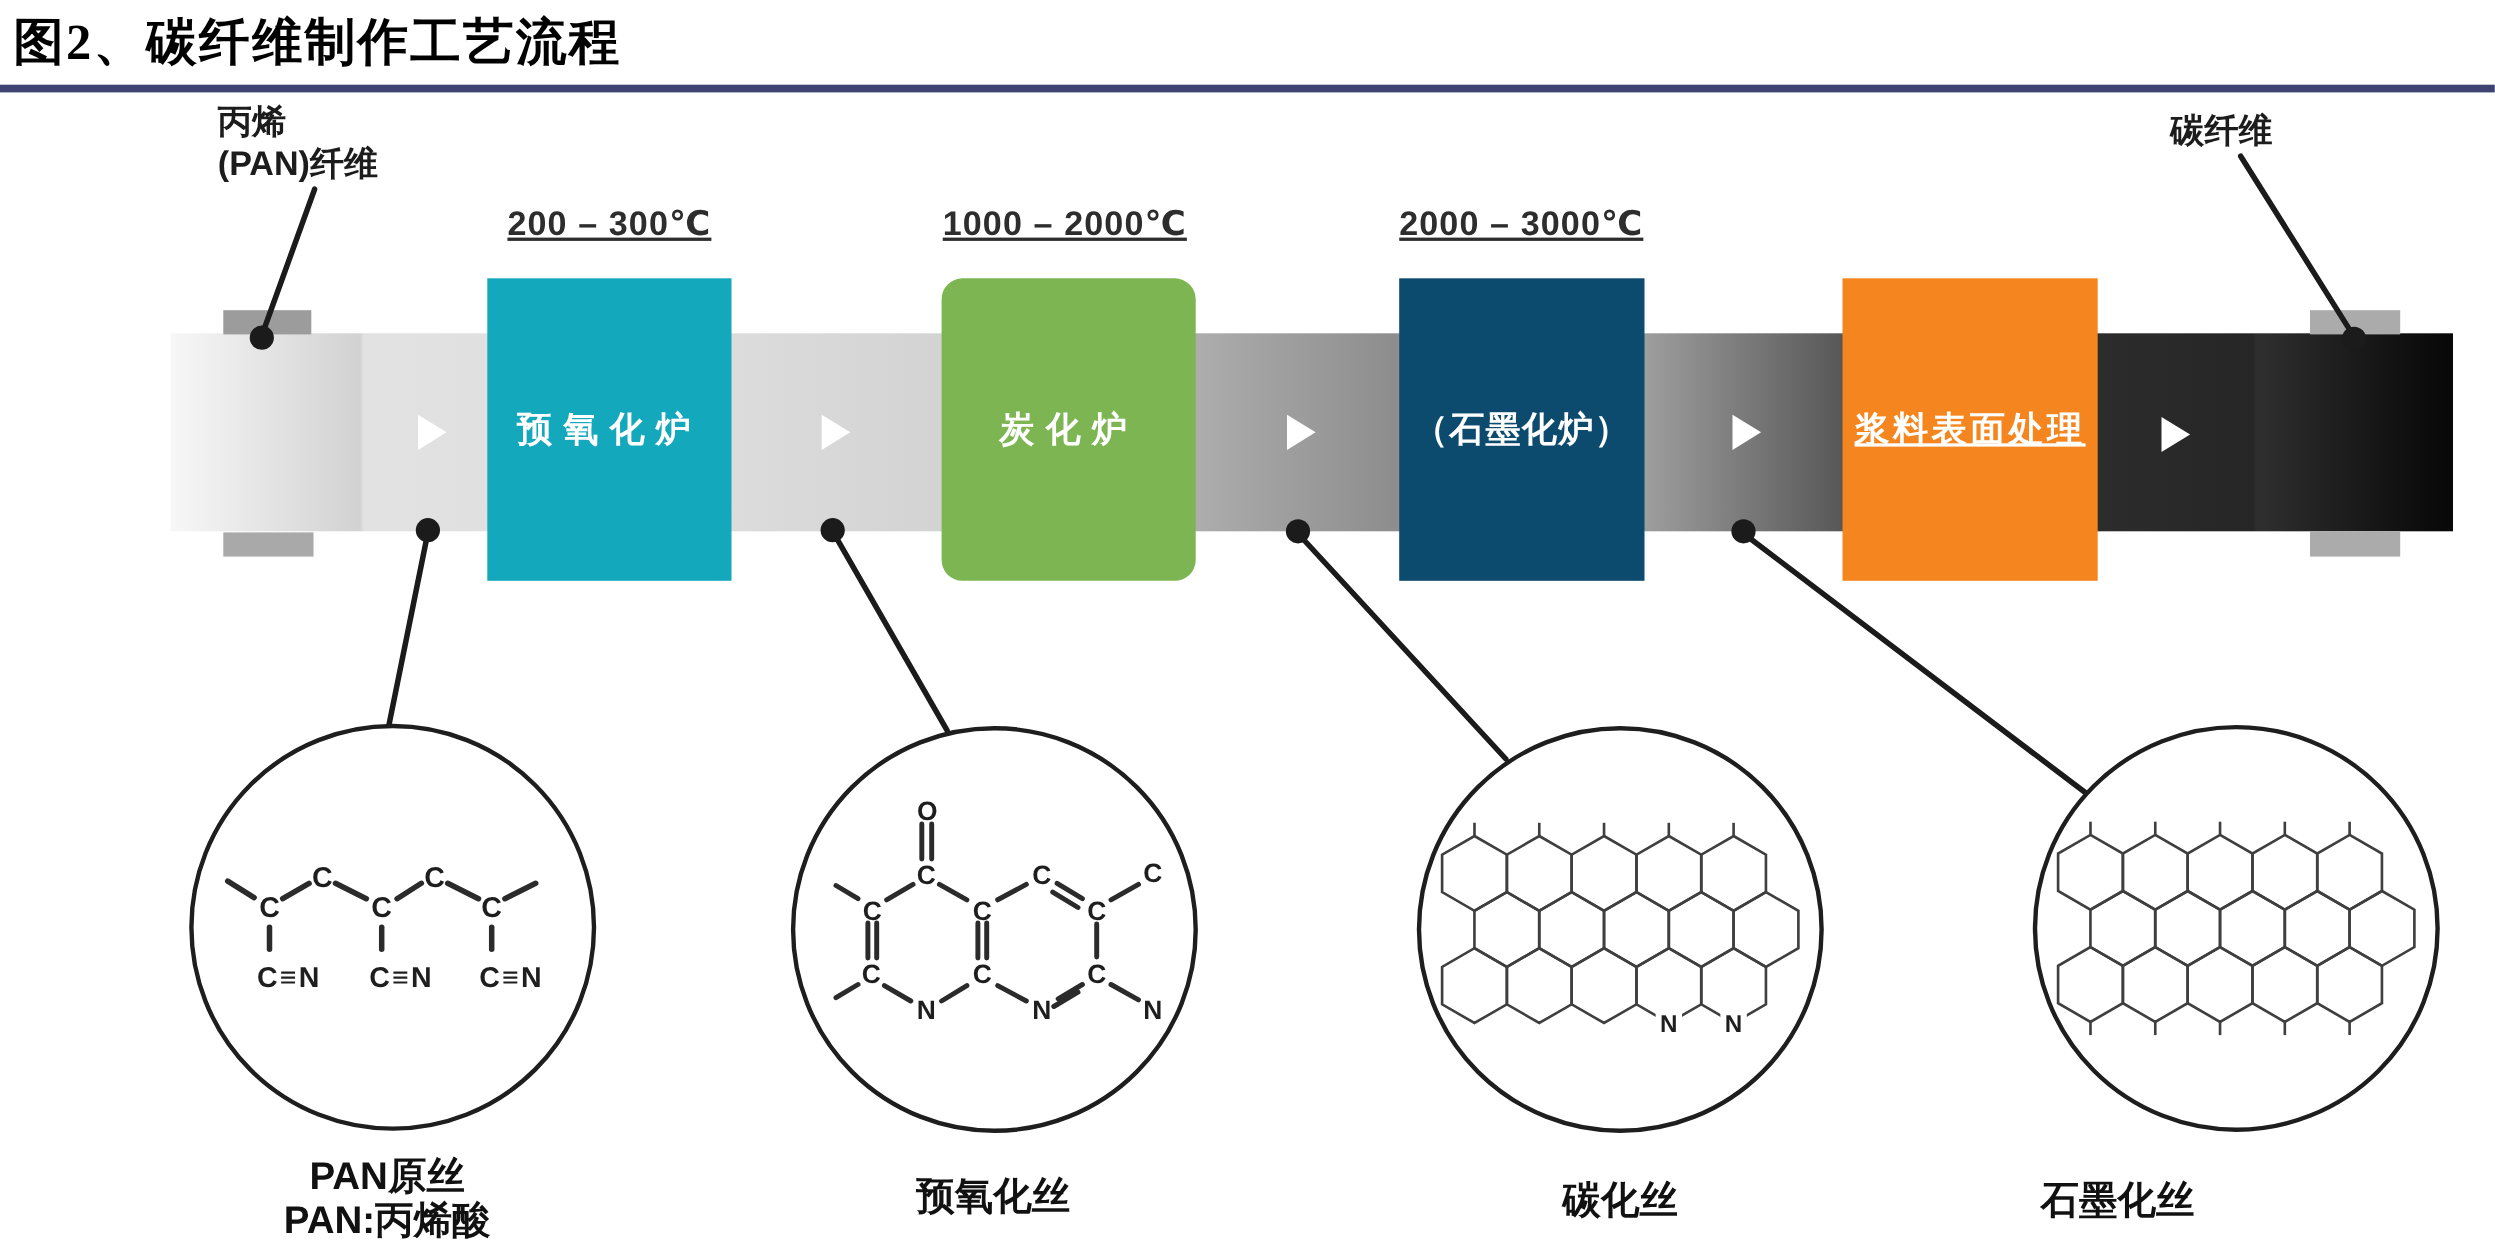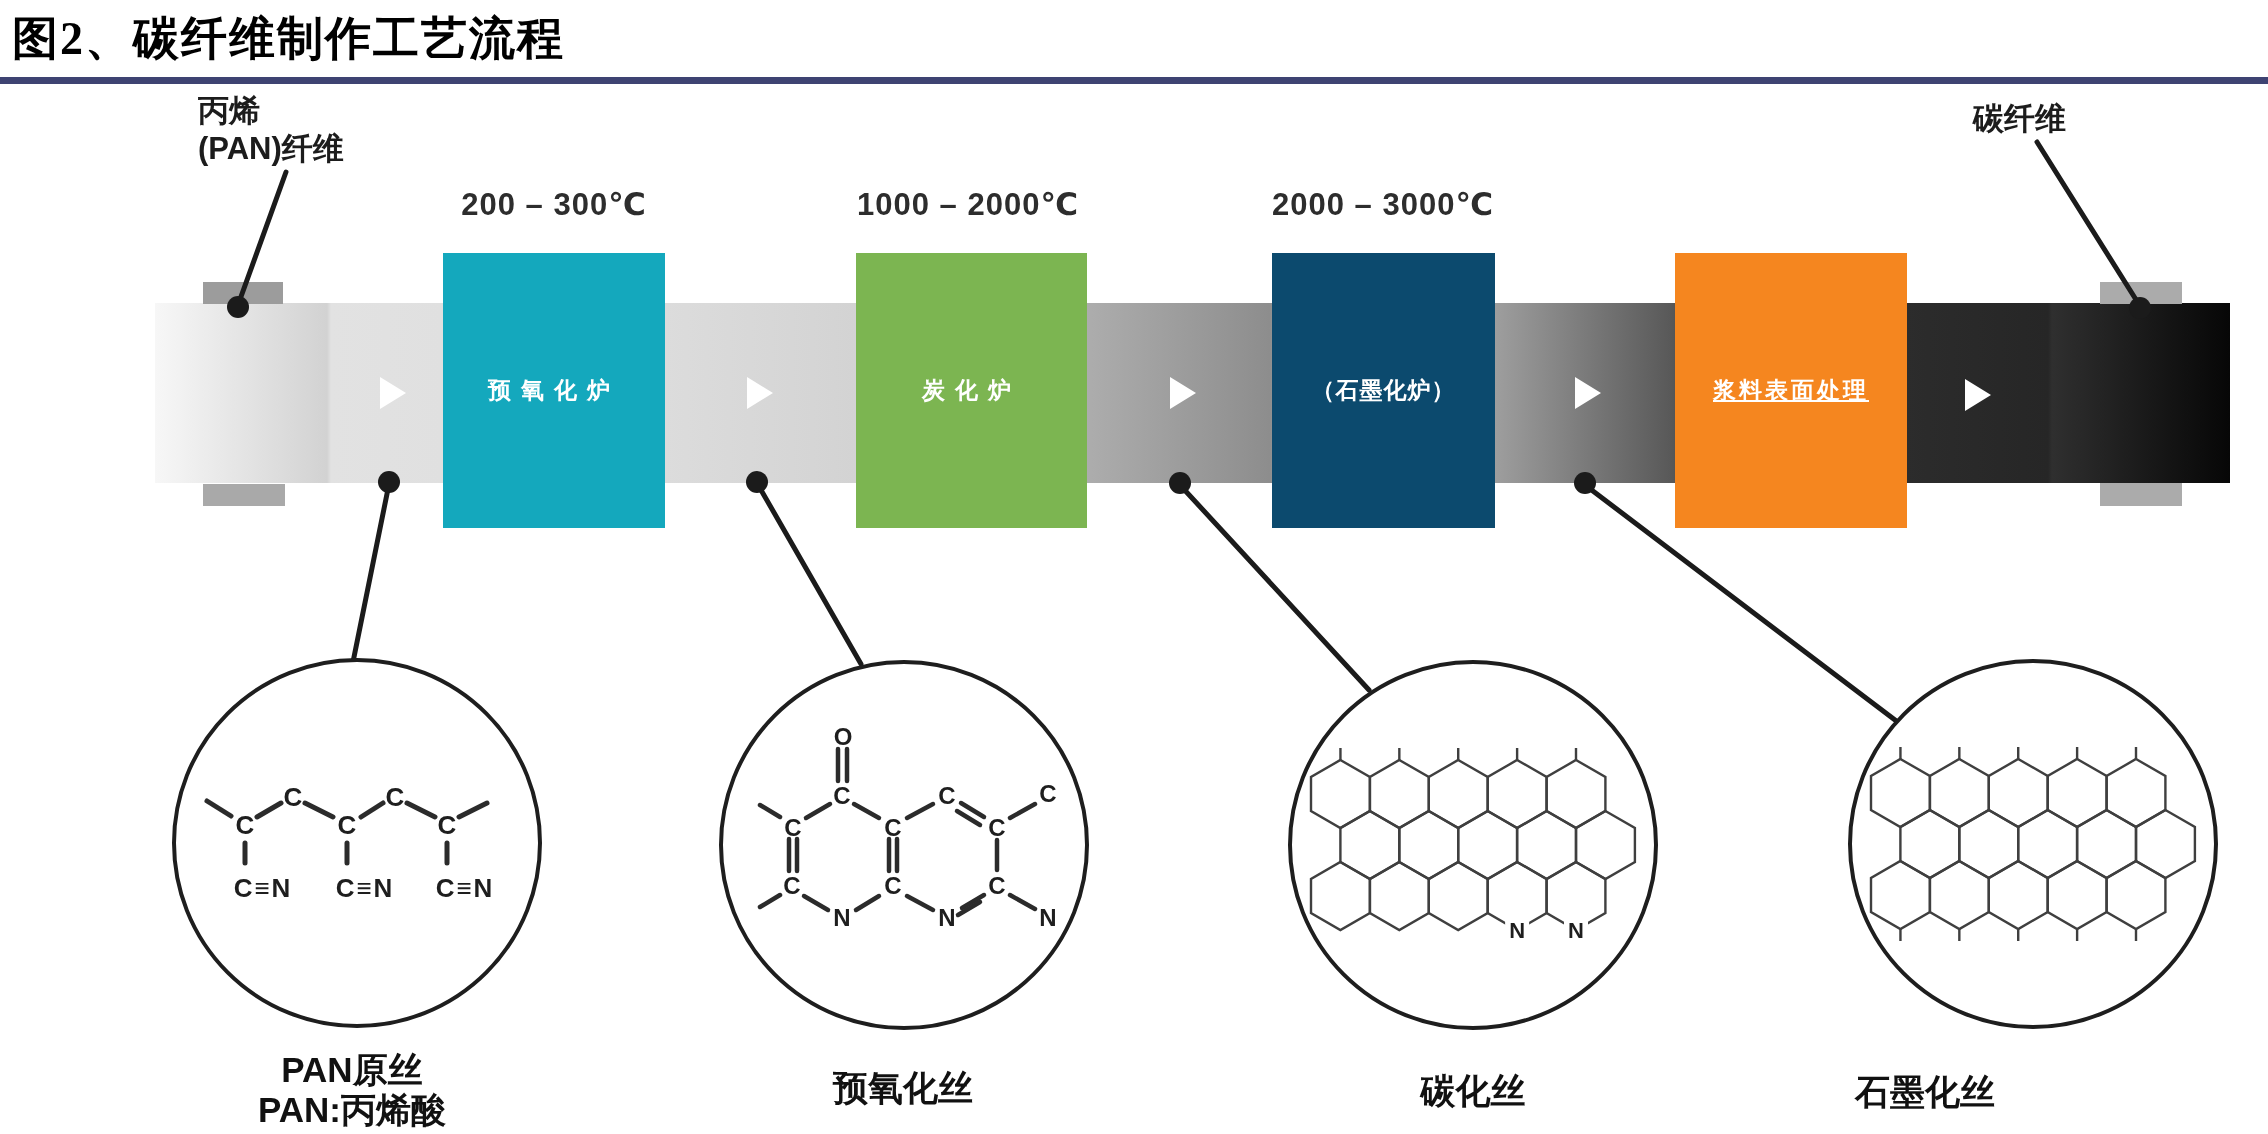--- a/index.html
+++ b/index.html
@@ -17,27 +17,27 @@
         #aeaeae 925px,#8d8d8d 1115px,#a0a0a0 1122px,#9e9e9e 1340px,
         #585858 1518px,#4a4a4a 1530px,#2c2c2c 1750px,#262626 1893px,
         #2f2f2f 1897px,#151515 2010px,#070707 2075px);}
   .clamp{background:#a2a2a2;}
   #clamp-left-top{left:203px;top:282px;width:80px;height:22px;background:#9c9c9c;}
   #clamp-left-bottom{left:203px;top:484px;width:82px;height:22px;background:#a9a9a9;}
   #clamp-right-top{left:2100px;top:282px;width:82px;height:22px;background:#ababab;}
   #clamp-right-bottom{left:2100px;top:483px;width:82px;height:23px;background:#ababab;}
   
   .stage-box{top:253px;height:275px;display:flex;align-items:center;justify-content:center;
-      color:#ffffff;font-weight:bold;font-size:23px;white-space:nowrap;z-index:4;}
+      color:#ffffff;font-weight:bold;font-size:32px;white-space:nowrap;z-index:4;}
   #stage-box-0{left:443px;width:222px;letter-spacing:10px;}
   #stage-box-1{left:856px;width:231px;letter-spacing:10px;}
   #stage-box-2{left:1272px;width:223px;letter-spacing:1px;}
   #stage-box-3{left:1675px;width:232px;letter-spacing:3px;text-decoration:underline;}
   .temp-label{top:186px;transform:translateX(-50%);font-weight:bold;font-size:31px;
-      color:#2d2d2d;letter-spacing:1px;white-space:nowrap;}
+      color:#2d2d2d;letter-spacing:1px;white-space:nowrap;text-decoration:underline;}
   #temp-0{left:554px;} #temp-1{left:968px;} #temp-2{left:1383px;}
   
   .arrow{width:0;height:0;border-top:16px solid transparent;border-bottom:16px solid transparent;
       border-left:26px solid #ffffff;z-index:5;}
   
   .end-label{font-weight:bold;font-size:31px;color:#1c1c1c;line-height:38px;white-space:nowrap;}
   #input-label{left:198px;top:92px;}
   #output-label{left:1973px;top:100px;}
   
   .sample-svg{z-index:6;}
@@ -60,21 +60,21 @@
 <div class="abs clamp" id="clamp-left-top"></div>
 <div class="abs clamp" id="clamp-left-bottom"></div>
 <div class="abs clamp" id="clamp-right-top"></div>
 <div class="abs clamp" id="clamp-right-bottom"></div>
 
 <div class="abs temp-label" id="temp-0">200 – 300℃</div>
 <div class="abs temp-label" id="temp-1">1000 – 2000℃</div>
 <div class="abs temp-label" id="temp-2">2000 – 3000℃</div>
 
 <div class="abs stage-box" id="stage-box-0" style="background-color: rgb(20, 168, 189);">预氧化炉</div>
-<div class="abs stage-box" id="stage-box-1" style="background-color: rgb(124, 181, 81);">炭化炉</div>
+<div class="abs stage-box" id="stage-box-1" style="background-color: rgb(124, 181, 81); border-radius: 19px;">炭化炉</div>
 <div class="abs stage-box" id="stage-box-2" style="background-color: #0c4a6e;">（石墨化炉）</div>
 <div class="abs stage-box" id="stage-box-3" style="background-color: rgb(245, 134, 31);">浆料表面处理</div>
 
 <div class="abs arrow" style="left:380px;top:377px;"></div>
 <div class="abs arrow" style="left:747px;top:377px;"></div>
 <div class="abs arrow" style="left:1170px;top:377px;"></div>
 <div class="abs arrow" style="left:1575px;top:377px;"></div>
 <div class="abs arrow" style="left:1965px;top:379px;"></div>
 
 <div class="abs end-label" id="input-label">

